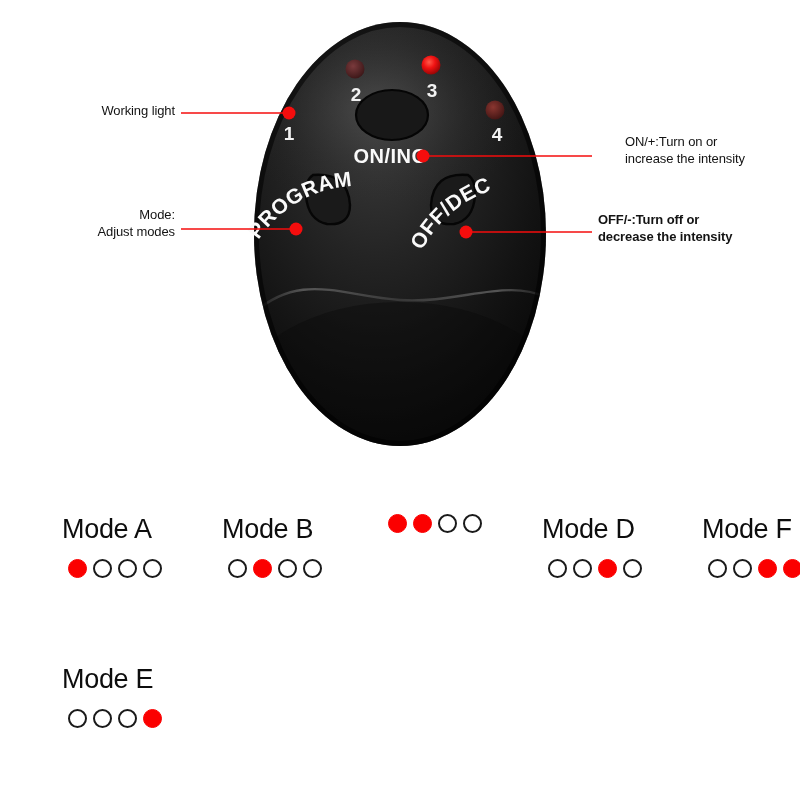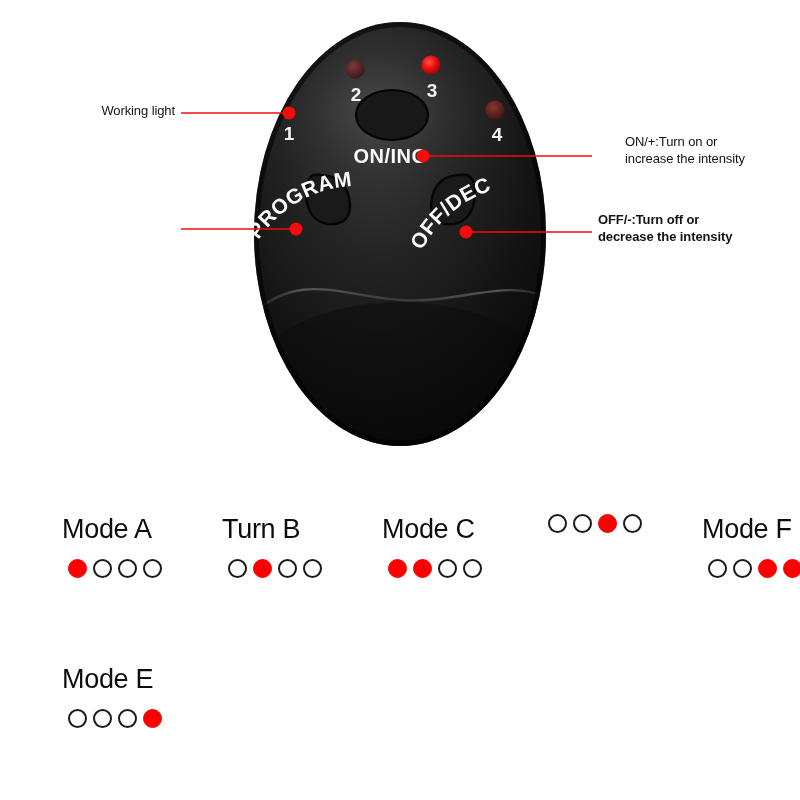--- a/index.html
+++ b/index.html
@@ -191,20 +191,22 @@
 
     <line x1="429" y1="156" x2="592" y2="156" stroke="#f50d0d" stroke-width="1.7"></line>
     <circle cx="423" cy="156" r="6.5" fill="#f50d0d"></circle>
 
     <line x1="472" y1="232" x2="592" y2="232" stroke="#f50d0d" stroke-width="1.7"></line>
     <circle cx="466" cy="232" r="6.5" fill="#f50d0d"></circle>
   </svg>
 
   <div class="callout-label callout-left" id="label-working-light">Working light</div>
 
+  <div class="callout-label callout-left" id="label-mode">Mode:
+Adjust modes</div>
 
   <div class="callout-label callout-right" id="label-on-inc">ON/+:Turn on or
 increase the intensity</div>
 
   <div class="callout-label callout-right" id="label-off-dec">OFF/-:Turn off or
 decrease the intensity</div>
 </div>
 
 <div id="mode-grid">
 
@@ -212,40 +214,40 @@
     <div class="mode-title">Mode A</div>
     <div class="mode-dots">
       <span class="mode-dot on"></span>
       <span class="mode-dot off"></span>
       <span class="mode-dot off"></span>
       <span class="mode-dot off"></span>
     </div>
   </div>
 
   <div class="mode-cell">
-    <div class="mode-title">Turn B</div>
-    <div class="mode-dots">
-      <span class="mode-dot off"></span>
-      <span class="mode-dot on"></span>
-      <span class="mode-dot off"></span>
-      <span class="mode-dot off"></span>
-    </div>
-  </div>
-
-  <div class="mode-cell">
-    <div class="mode-title">Mode C</div>
-    <div class="mode-dots">
-      <span class="mode-dot on"></span>
-      <span class="mode-dot on"></span>
-      <span class="mode-dot off"></span>
-      <span class="mode-dot off"></span>
-    </div>
-  </div>
-
-  <div class="mode-cell">
+    <div class="mode-title">Mode B</div>
+    <div class="mode-dots">
+      <span class="mode-dot off"></span>
+      <span class="mode-dot on"></span>
+      <span class="mode-dot off"></span>
+      <span class="mode-dot off"></span>
+    </div>
+  </div>
+
+  <div class="mode-cell">
+    <div class="mode-dots">
+      <span class="mode-dot on"></span>
+      <span class="mode-dot on"></span>
+      <span class="mode-dot off"></span>
+      <span class="mode-dot off"></span>
+    </div>
+  </div>
+
+  <div class="mode-cell">
+    <div class="mode-title">Mode D</div>
     <div class="mode-dots">
       <span class="mode-dot off"></span>
       <span class="mode-dot off"></span>
       <span class="mode-dot on"></span>
       <span class="mode-dot off"></span>
     </div>
   </div>
 
   <div class="mode-cell">
     <div class="mode-title">Mode F</div>

